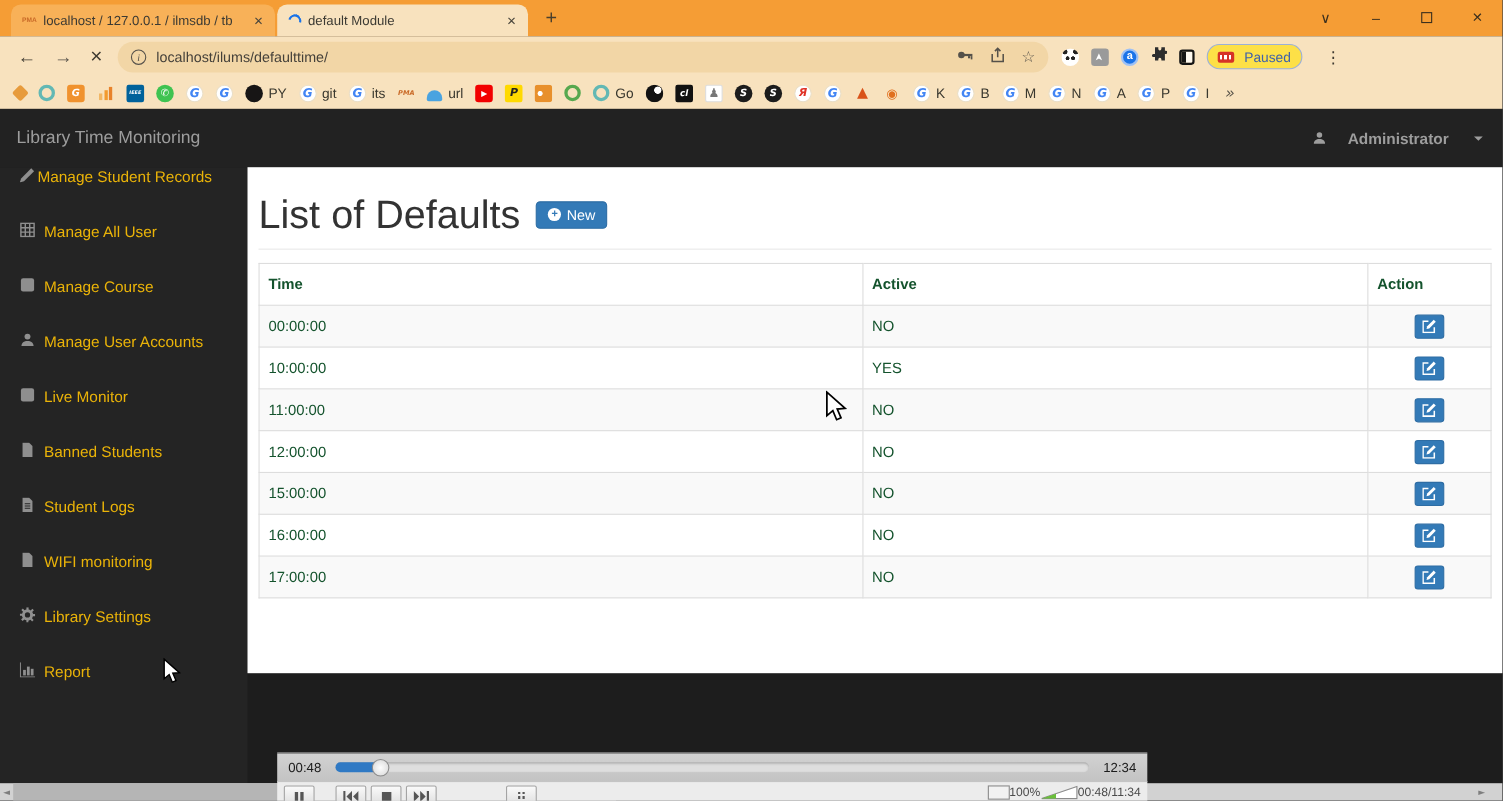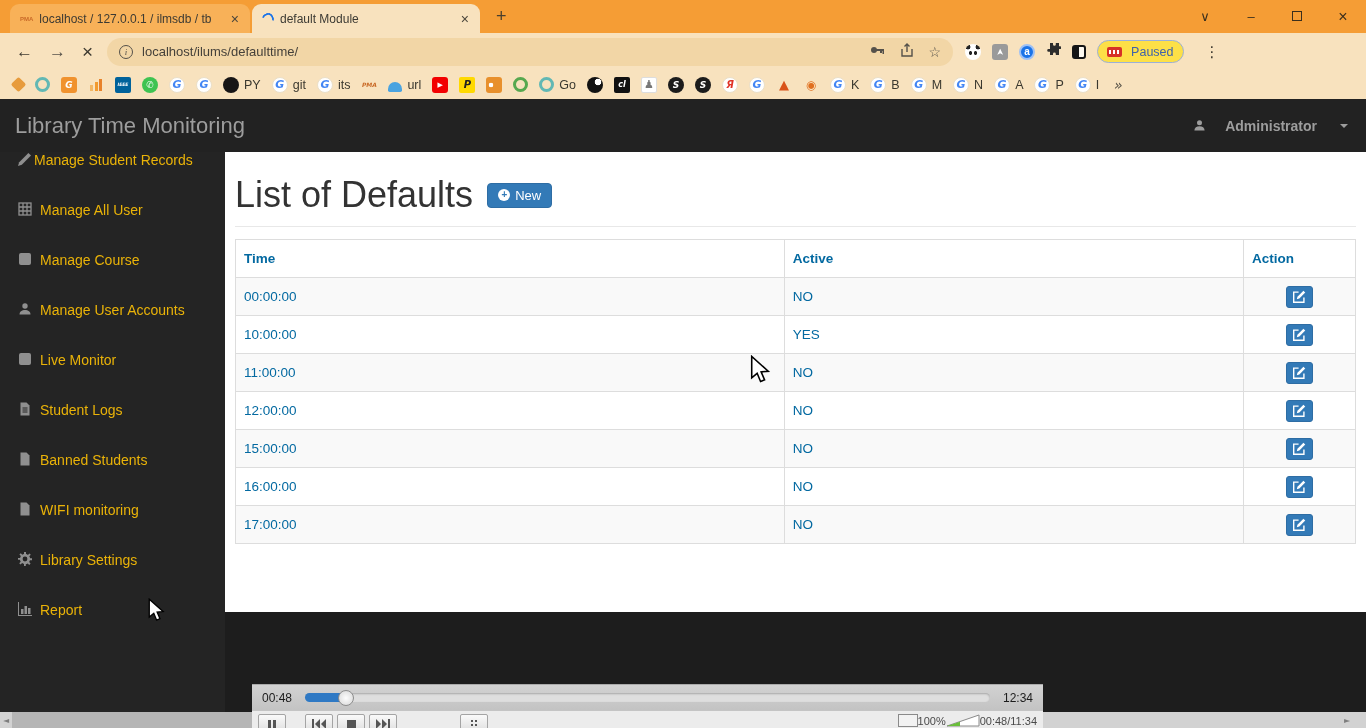--- a/index.html
+++ b/index.html
@@ -58,34 +58,34 @@
   .b-bd{background:#121212;border-radius:50%;background-image:radial-gradient(circle at 11px 5px,#fff 3px,transparent 3.6px)}
   .b-sb{background:#111;color:#fff;border-radius:2px;font-size:8px}
   .b-pe{background:#fff;border:1px solid #ddd;color:#777;font-size:11px;border-radius:2px}
   .b-sc{background:#1c1c1c;color:#fff;border-radius:50%}
   .b-ya{background:#fff;color:#e03226;border-radius:50%;font-size:10px;border:1px solid #eadfc8}
   .b-ml{color:#d95319;font-size:13px}
   .b-ey{color:#e07020;font-size:12px}
   .b-ch{color:#5a554b;font-size:14px;font-weight:normal}
   
   .appnav{position:absolute;top:99px;left:0;width:1366px;height:53px;background:#222;display:flex;align-items:center}
-  .brand{color:#9d9d9d;font-size:22px;margin-left:15px}
+  .brand{color:#9d9d9d;font-size:16px;margin-left:15px}
   .userbox{position:absolute;right:18px;display:flex;align-items:center;gap:19px;color:#9d9d9d;font-size:14px;font-weight:bold}
   .caret{width:0;height:0;border-left:4px solid transparent;border-right:4px solid transparent;border-top:4px solid #9d9d9d;margin-left:4px}
   .page{position:absolute;top:152px;left:0;width:1366px;height:576px;background:#1d1d1d}
   .sidebar{position:absolute;left:0;top:0;width:225px;height:100%;background:#242424}
   .sit{height:50px;display:flex;align-items:flex-start;padding-left:18px;color:#eab308;font-size:14px;cursor:pointer}
   .sit svg{margin-right:8px;flex-shrink:0}
   .sit.first svg{margin-right:2px}
   .content{position:absolute;left:225px;top:0;width:1141px;height:460px;background:#fff;padding:0 10px}
   h1.pgt{font-size:36px;font-weight:normal;color:#333;margin-top:22px;display:flex;align-items:center}
   .btn-new{margin-left:14px;background:#337ab7;border:1px solid #2e6da4;color:#fff;font-size:13px;border-radius:4px;padding:4px 10px;display:inline-flex;align-items:center;gap:5px}
   .btn-new .plus{width:12px;height:12px;border-radius:50%;background:#fff;color:#337ab7;font-size:10px;font-weight:bold;display:inline-flex;align-items:center;justify-content:center;line-height:1}
   hr.sep{border:0;border-top:1px solid #e8e8e8;margin:10px 0 12px}
-  table.dt{width:1121px;border-collapse:collapse;font-size:13.5px;color:#0369a1;border:1px solid #ddd}
+  table.dt{width:1121px;border-collapse:collapse;font-size:13.5px;color:#14532d;border:1px solid #ddd}
   .dt th,.dt td{border:1px solid #ddd;text-align:left;padding:11px 8px;font-weight:normal}
   .dt th{font-weight:bold}
   .dt tbody tr:nth-child(odd){background:#f9f9f9}
   .dt .c-time{width:49%}
   .dt .c-act{width:41%}
   .dt td.act-cell{text-align:center;padding:6px}
   .btn-edit{width:27px;height:22px;background:#337ab7;border:1px solid #2e6da4;border-radius:3px;display:inline-flex;align-items:center;justify-content:center}
   
   .player{position:absolute;left:252px;top:684px;width:791px;height:44px;z-index:6}
   .seek{height:26px;background:linear-gradient(#d2d2d2,#c3c3c3);border-top:1px solid #aaa;display:flex;align-items:center;padding:0 10px;font-size:12px;color:#1c1c1c}
@@ -336,31 +336,31 @@
         </svg>
       <span>Manage User Accounts</span>
     </div>
     <div class="sit">
       <svg width="14" height="14" viewBox="0 0 14 14" fill="#8f8f8f">
           <rect x="1" y="1" width="12" height="12" rx="2"></rect>
         </svg>
       <span>Live Monitor</span>
     </div>
     <div class="sit">
+      <svg width="14" height="14" viewBox="0 0 14 14" fill="#8f8f8f">
+          <path d="M2.5 0.5h6l3 3v10h-9z"></path>
+        </svg>
+      <span>Banned Students</span>
+    </div>
+    <div class="sit">
       <svg width="14" height="14" viewBox="0 0 14 14">
           <path d="M2.5 0.5h6l3 3v10h-9z" fill="#8f8f8f"></path>
           <path d="M4.5 6h5M4.5 8h5M4.5 10h5" stroke="#242424" stroke-width="1"></path>
         </svg>
       <span>Student Logs</span>
-    </div>
-    <div class="sit">
-      <svg width="14" height="14" viewBox="0 0 14 14" fill="#8f8f8f">
-          <path d="M2.5 0.5h6l3 3v10h-9z"></path>
-        </svg>
-      <span>Banned Students</span>
     </div>
     <div class="sit">
       <svg width="14" height="14" viewBox="0 0 14 14" fill="#8f8f8f">
           <path d="M2.5 0.5h6l3 3v10h-9z"></path>
         </svg>
       <span>WIFI monitoring</span>
     </div>
     <div class="sit">
       <svg width="14" height="14" viewBox="0 0 14 14" fill="#8f8f8f">
           <path fill-rule="evenodd" d="M6 0h2v2.1a5 5 0 0 1 1.9.8l1.5-1.5 1.4 1.4-1.5 1.5a5 5 0 0 1 .8 1.9H14v2h-2.1a5 5 0 0 1-.8 1.9l1.5 1.5-1.4 1.4-1.5-1.5a5 5 0 0 1-1.9.8V14H6v-2.1a5 5 0 0 1-1.9-.8l-1.5 1.5-1.4-1.4 1.5-1.5a5 5 0 0 1-.8-1.9H0V6h2.1a5 5 0 0 1 .8-1.9L1.4 2.6 2.8 1.2l1.5 1.5A5 5 0 0 1 6 2.1zM7 4.6A2.4 2.4 0 1 0 7 9.4 2.4 2.4 0 0 0 7 4.6z"></path>

